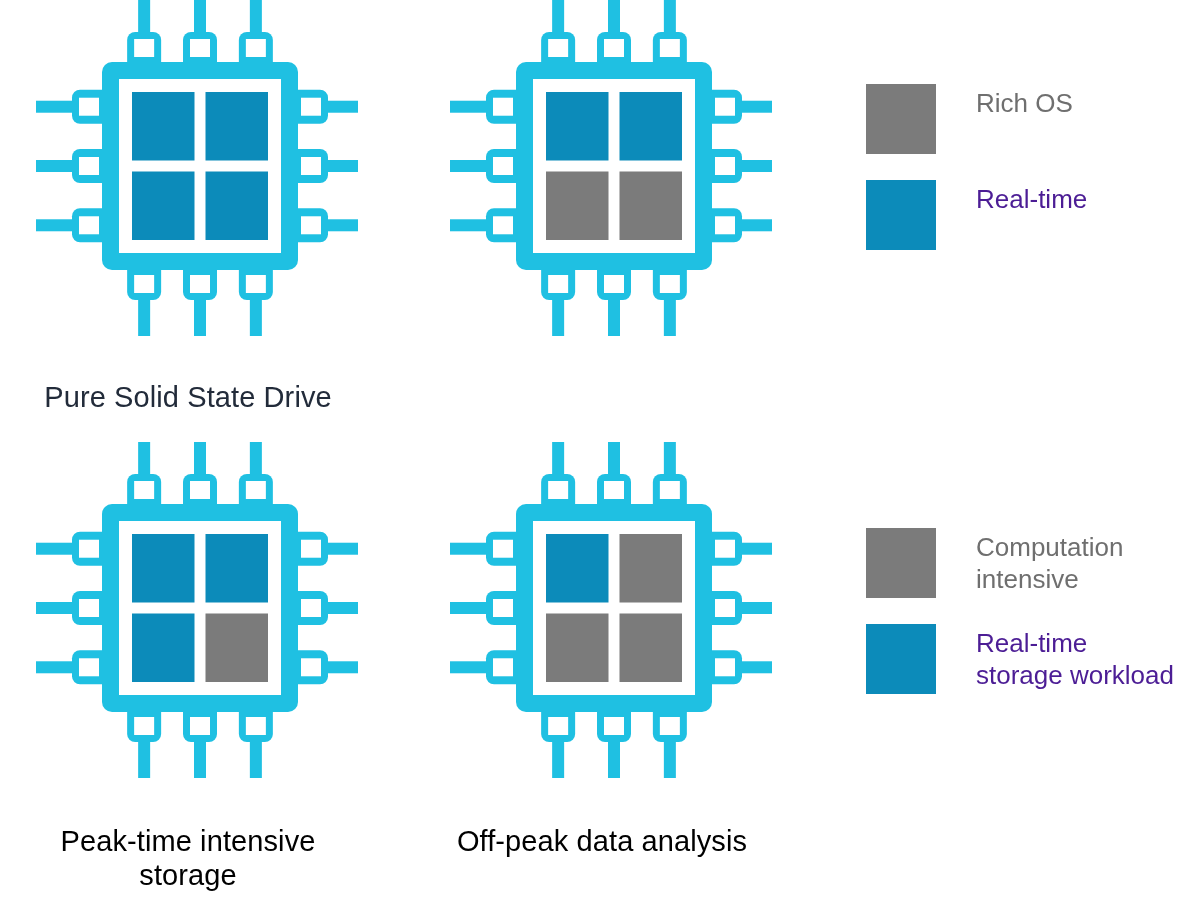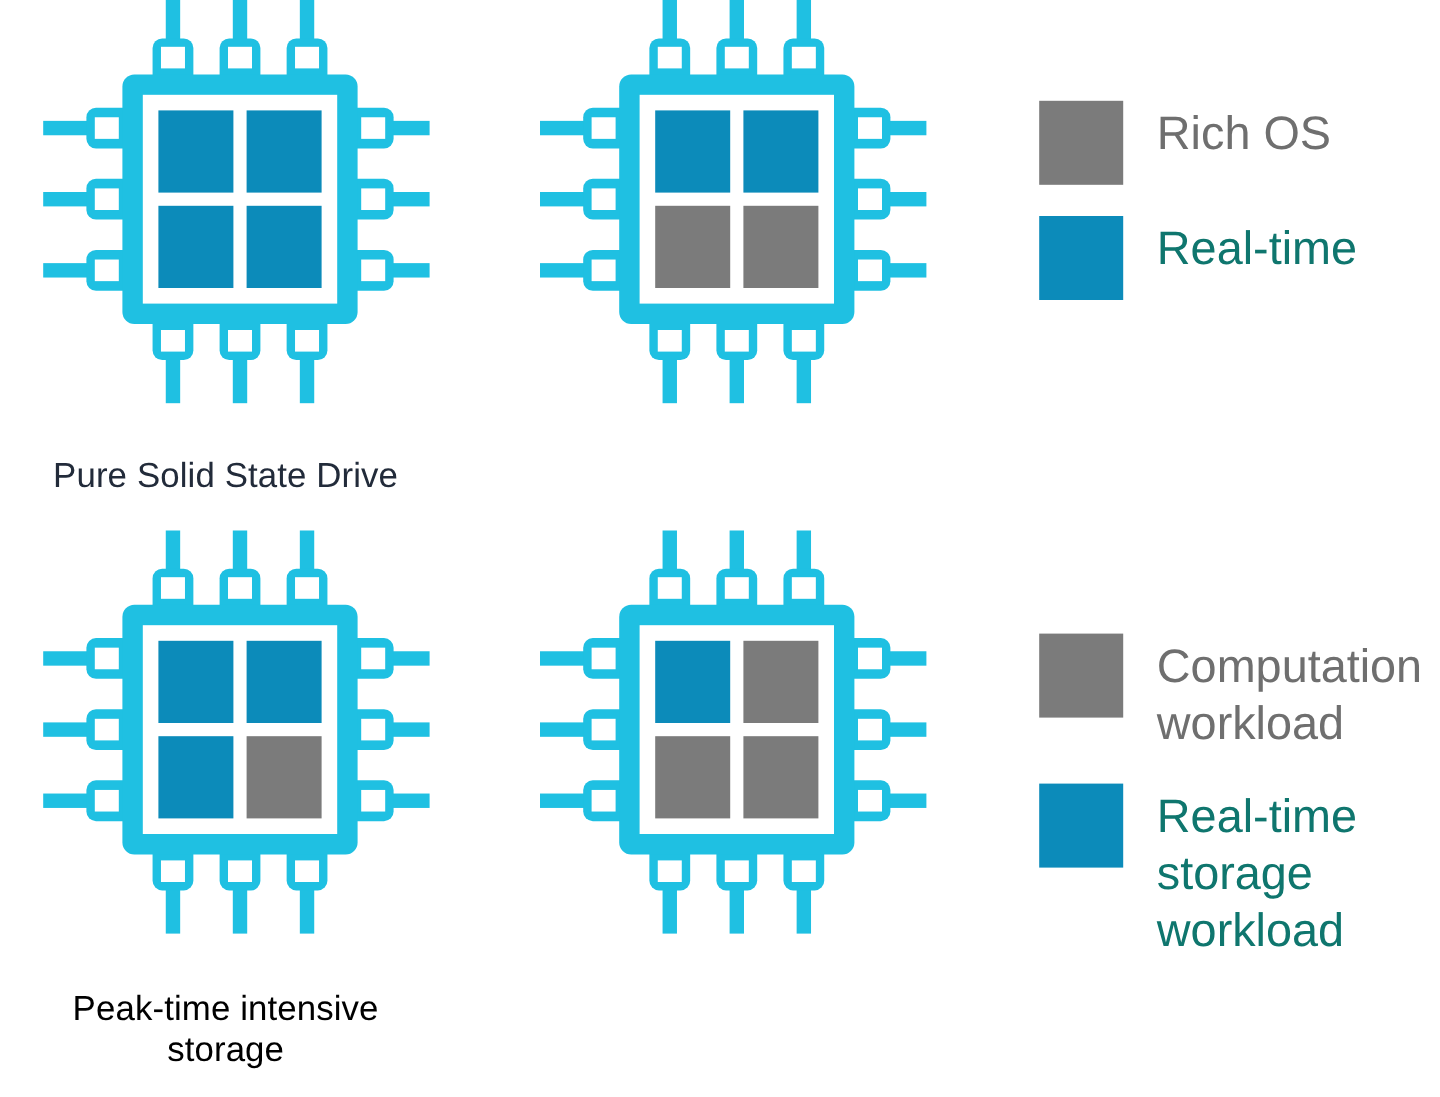--- a/index.html
+++ b/index.html
@@ -61,28 +61,28 @@
     display: flex;
     align-items: flex-start;
     margin-bottom: 26px;
   }
   .legend-swatch {
     width: 70px;
     height: 70px;
     flex: 0 0 70px;
   }
   .legend-label {
-    margin-left: 28px;
-    font-size: 39px;
+    margin-left: 40px;
+    font-size: 26px;
     line-height: 1.22;
     white-space: pre-line;
     padding-top: 4px;
   }
   .lbl-gray  { color: #6f6f6f; }
-  .lbl-cyan  { color: #0f766e; }
+  .lbl-cyan  { color: #4c1d95; }
 </style>
 </head>
 <body>
 
 <div class="stage">
 
   <div class="chip-cell" style="left:18px; top:0px;">
     <svg class="chip-svg" width="340" height="340" viewBox="0 0 340 340">
         <rect x="120.14" y="-4" width="12" height="42" fill="#1fc0e2"></rect>
         <rect x="109.14" y="32" width="34" height="40" rx="8" ry="8" fill="#1fc0e2"></rect>
@@ -265,37 +265,38 @@
         <rect x="270" y="208.28" width="40" height="34" rx="8" ry="8" fill="#1fc0e2"></rect>
         <rect x="283" y="216.28" width="20" height="18" fill="#ffffff"></rect>
         <rect x="84" y="62" width="196" height="208" rx="10" ry="10" fill="#1fc0e2"></rect>
         <rect x="101" y="79" width="162" height="174" fill="#ffffff"></rect>
         <rect x="114" y="92" width="62.5" height="68.5" fill="#0c8bba"></rect>
         <rect x="187.5" y="92" width="62.5" height="68.5" fill="#7b7b7b"></rect>
         <rect x="114" y="171.5" width="62.5" height="68.5" fill="#7b7b7b"></rect>
         <rect x="187.5" y="171.5" width="62.5" height="68.5" fill="#7b7b7b"></rect>
       </svg>
   </div>
+  <div class="chip-caption cap-bottom" style="left:392px; top:824px;">Off-peak data analysis</div>
 
   <div class="legend" style="left:866px; top:84px;">
     <div class="legend-row">
       <div class="legend-swatch" style="background: rgb(123, 123, 123);"></div>
       <div class="legend-label lbl-gray">Rich OS</div>
     </div>
     <div class="legend-row">
       <div class="legend-swatch" style="background: rgb(12, 139, 186);"></div>
       <div class="legend-label lbl-cyan">Real-time</div>
     </div>
   </div>
 
   <div class="legend" style="left:866px; top:528px;">
     <div class="legend-row">
       <div class="legend-swatch" style="background: rgb(123, 123, 123);"></div>
       <div class="legend-label lbl-gray">Computation
-workload</div>
+intensive</div>
     </div>
     <div class="legend-row">
       <div class="legend-swatch" style="background: rgb(12, 139, 186);"></div>
       <div class="legend-label lbl-cyan">Real-time
 storage workload</div>
     </div>
   </div>
 
 </div>
 

